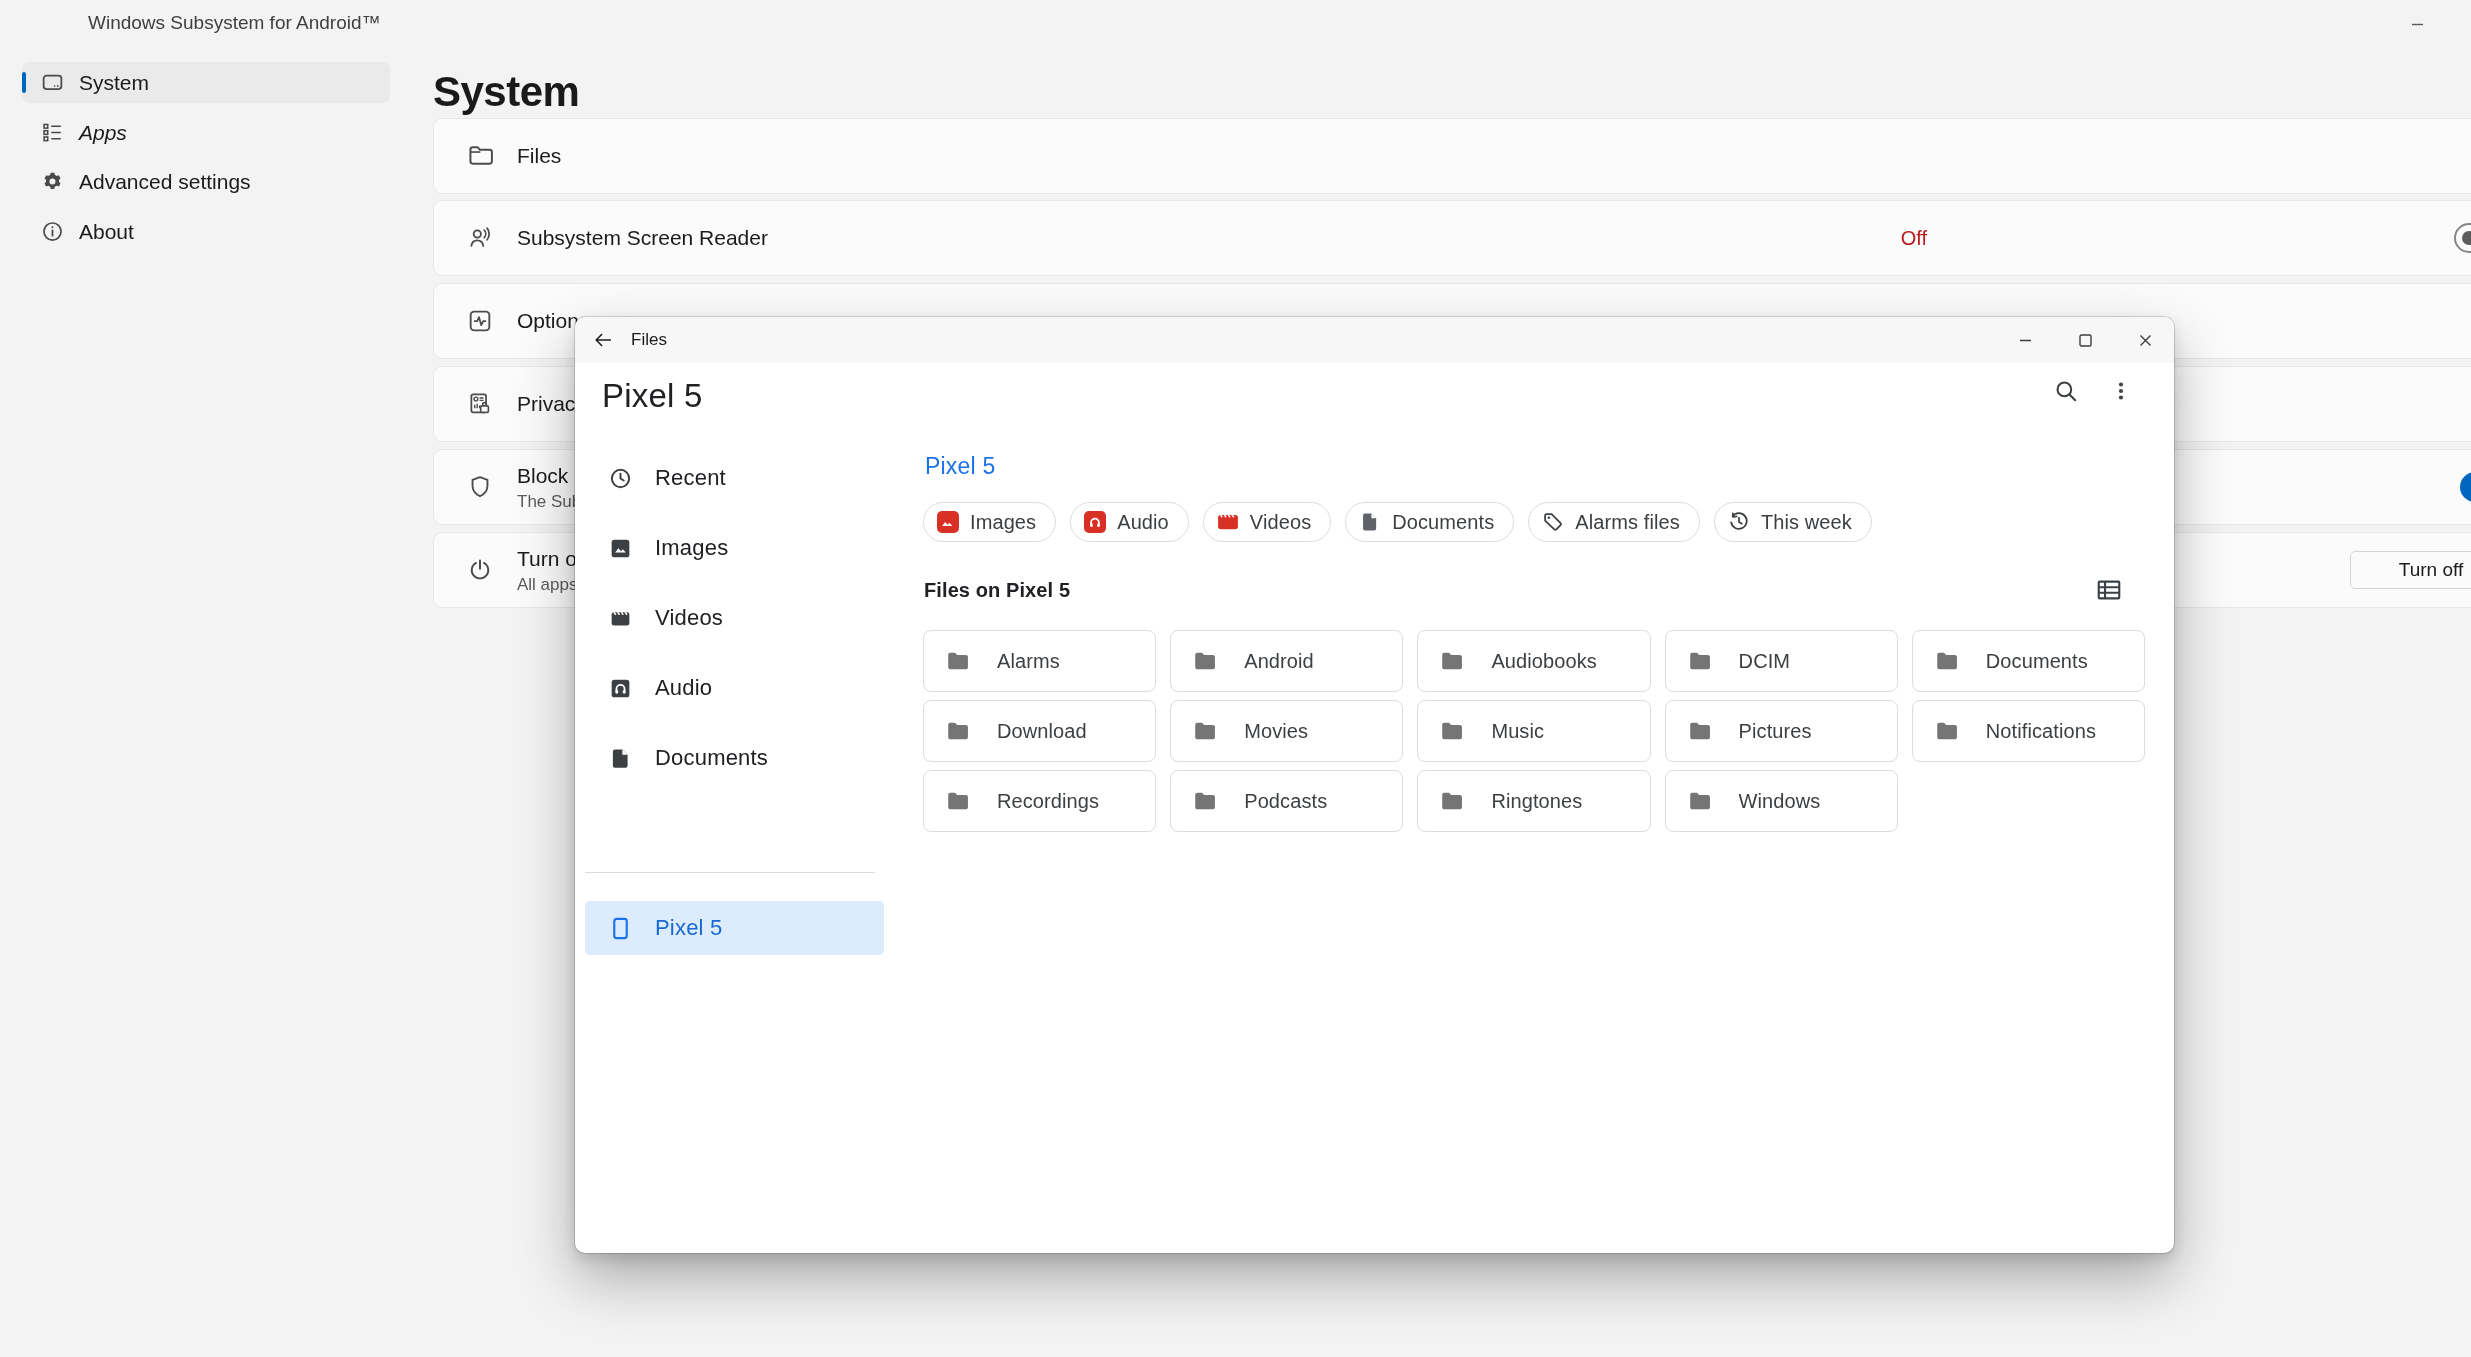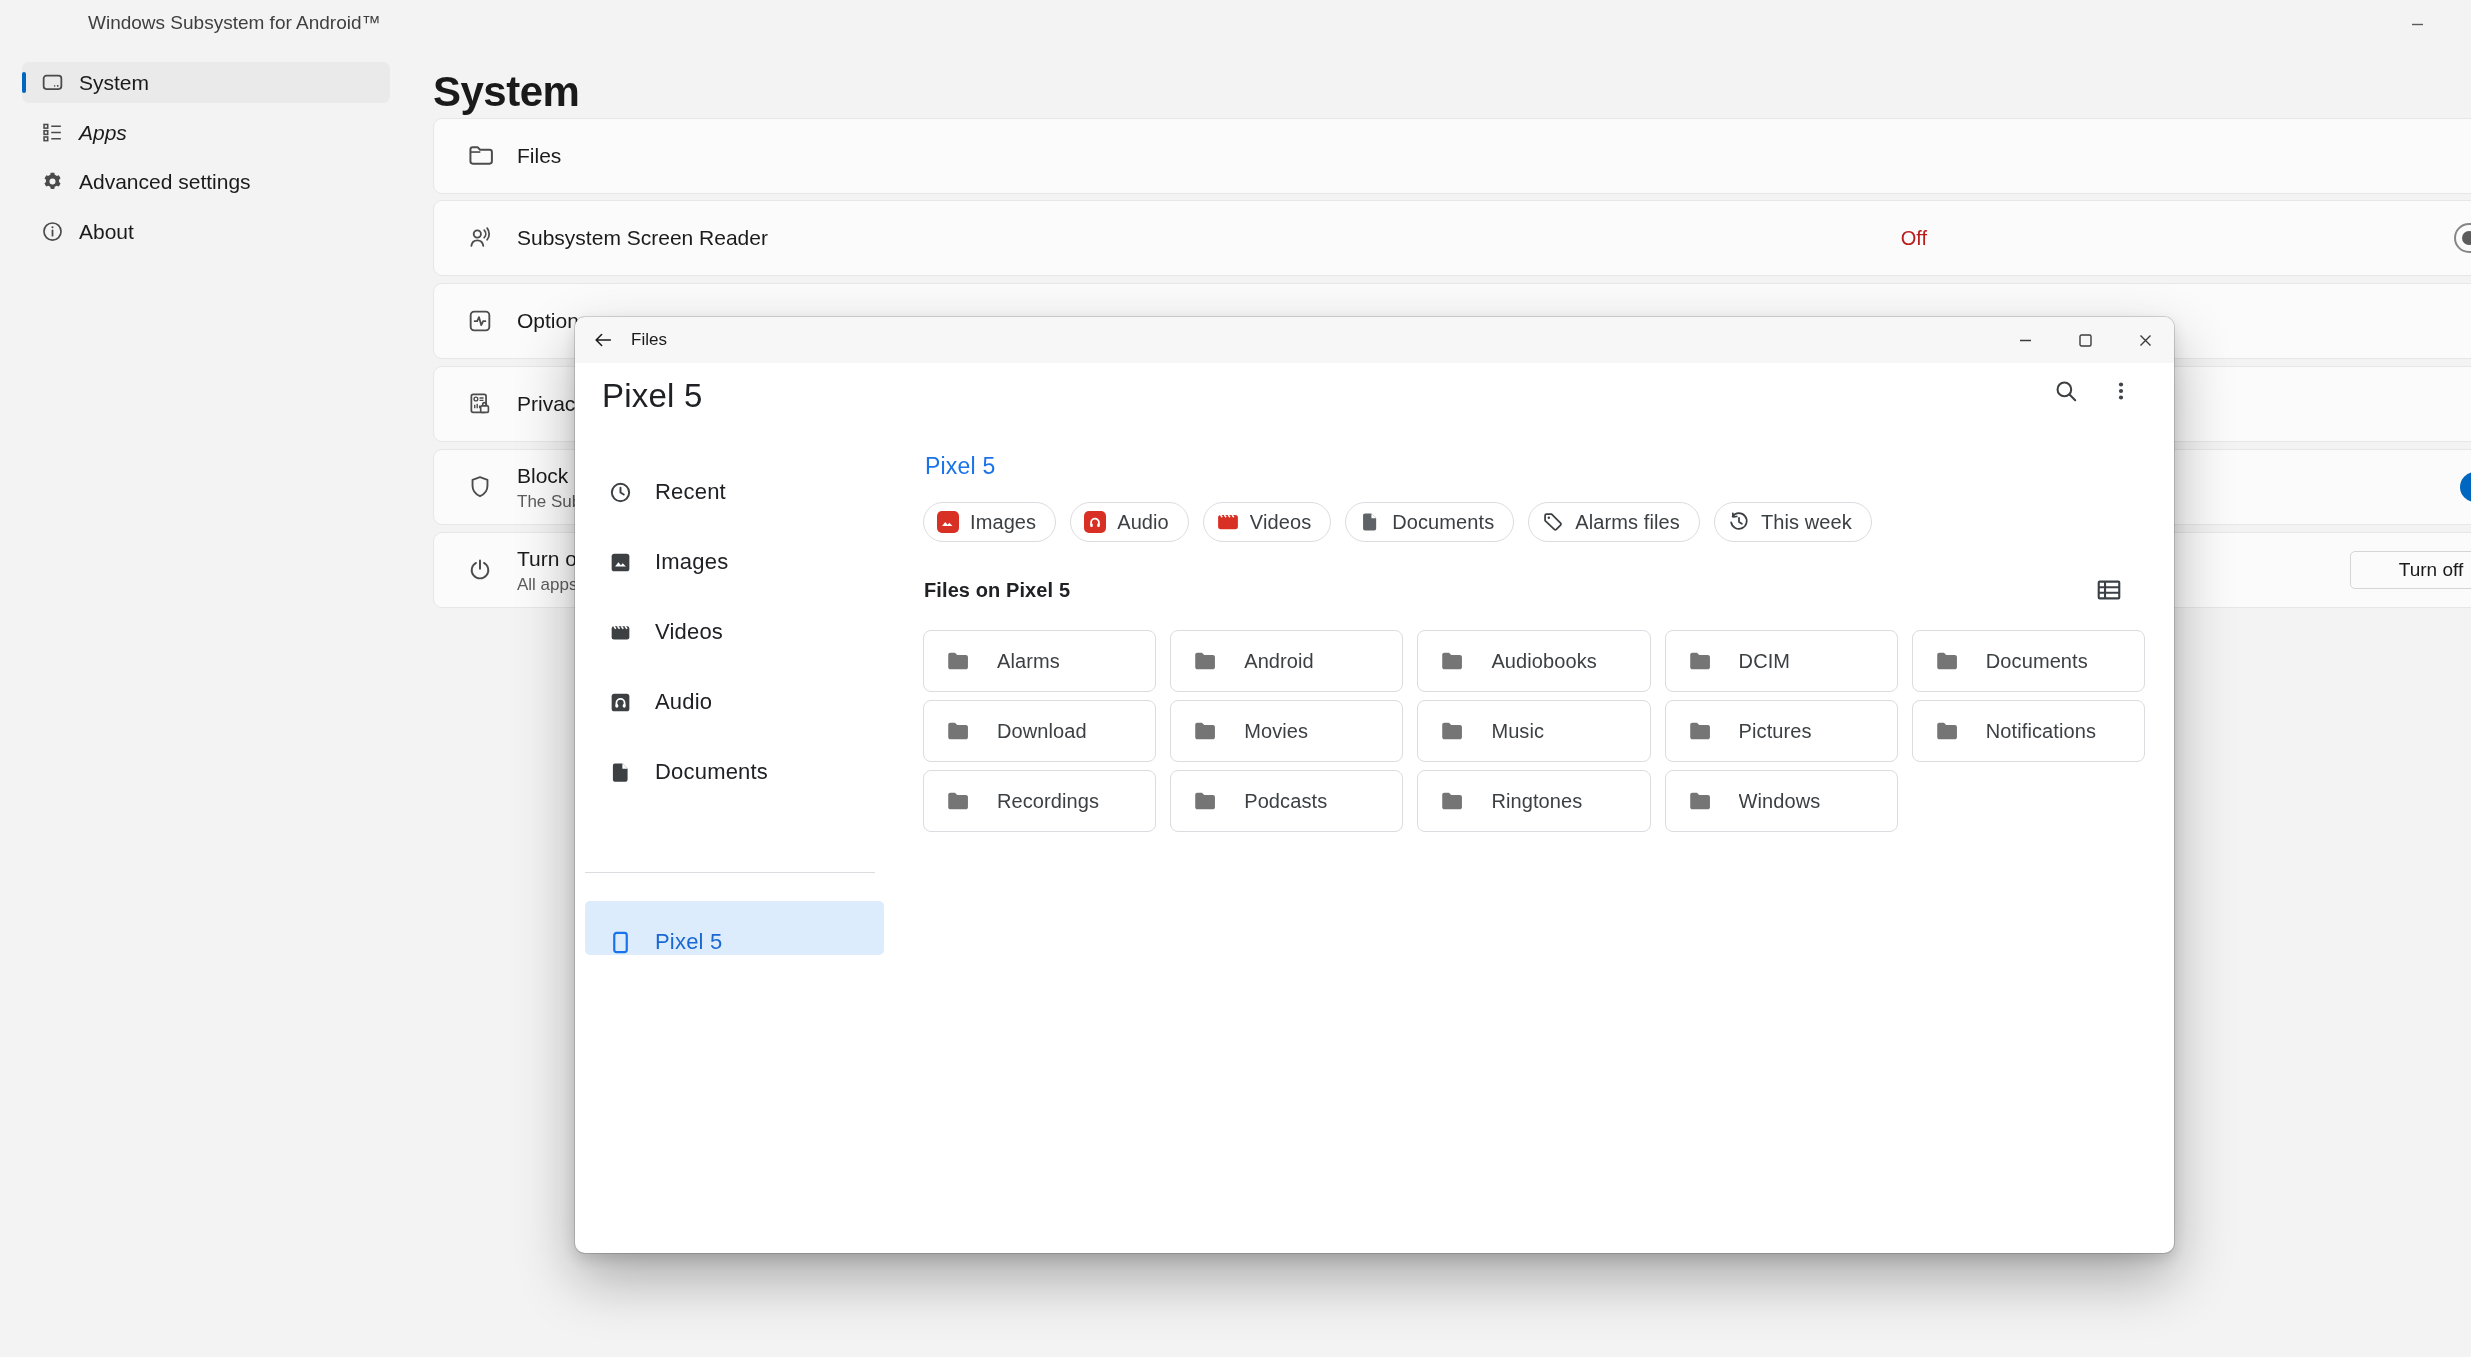--- a/index.html
+++ b/index.html
@@ -44,21 +44,21 @@
   .ftitlebar{position:absolute;left:0;top:0;width:100%;height:46px;background:#f7f7f7;}
   .fback{position:absolute;left:8px;top:3px;width:40px;height:40px;display:flex;align-items:center;justify-content:center;}
   .ftitle{position:absolute;left:56px;top:50%;transform:translateY(-50%);font-size:17px;color:#1b1b1b;}
   .fcap{position:absolute;top:0;height:46px;width:58px;display:flex;align-items:center;justify-content:center;}
   .fcap.min{right:120px;} .fcap.max{right:60px;} .fcap.close{right:0;}
 
   .fheading{position:absolute;left:27px;top:60px;font-size:33px;color:#202124;letter-spacing:0.2px;}
   .ficonbtn{position:absolute;top:52px;width:44px;height:44px;display:flex;align-items:center;justify-content:center;}
   .ficonbtn.search{left:1469px;} .ficonbtn.kebab{left:1524px;}
 
-  .fnav-item{position:absolute;left:10px;width:299px;height:54px;border-radius:5px;display:flex;align-items:flex-end;}
+  .fnav-item{position:absolute;left:10px;width:299px;height:54px;border-radius:5px;display:flex;align-items:center;}
   .fnav-item.selected{background:#dcecfc;}
   .fnav-icon{margin-left:23px;width:25px;height:25px;flex:0 0 auto;}
   .fnav-label{margin-left:22px;font-size:22px;font-weight:500;color:#202124;letter-spacing:0.2px;white-space:nowrap;}
   .fnav-item.selected .fnav-label{color:#1967d2;}
   .fnav-divider{position:absolute;left:10px;top:555px;width:290px;height:0;border-top:1px solid #dadce0;}
 
   .fbreadcrumb{position:absolute;left:350px;top:136px;font-size:23px;font-weight:500;color:#1a73e8;letter-spacing:0.2px;}
 
   .chips{position:absolute;left:348px;top:185px;display:flex;gap:14px;}
   .chip{height:40px;border:1px solid #dadce0;border-radius:21px;background:#fff;display:flex;align-items:center;padding:0 19px 0 13px;box-sizing:border-box;}

